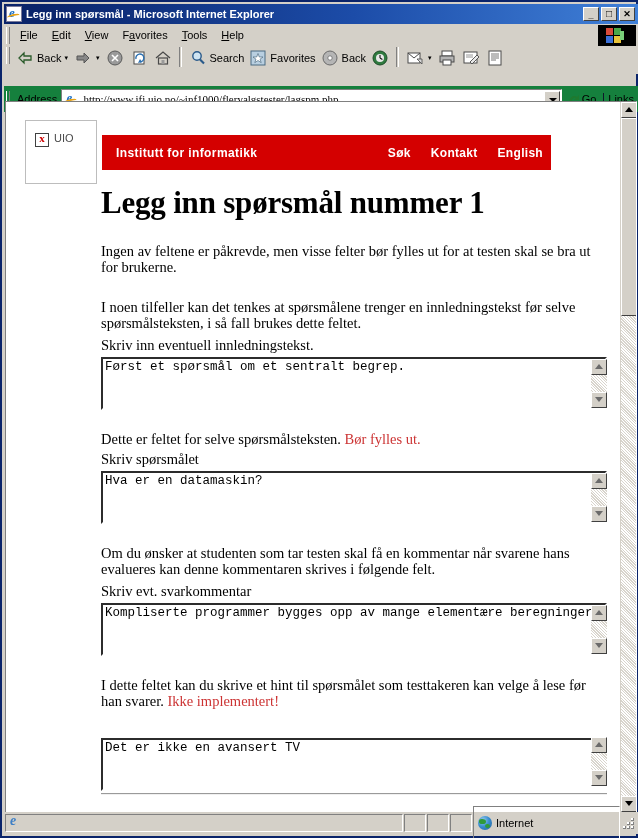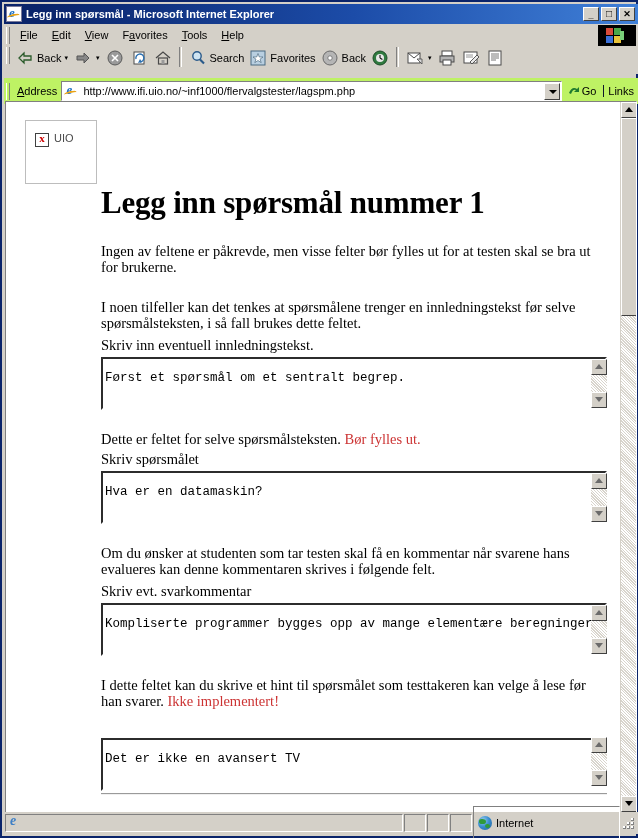--- a/index.html
+++ b/index.html
@@ -165,23 +165,23 @@
   .tb-arrow {
     font-size: 7px;
     color: #000;
     margin: 0 3px 0 1px;
     line-height: 22px;
   }
 
   
   .addrbar {
     position: absolute;
-    left: 2px; top: 76px;
+    left: 2px; top: 84px;
     width: 634px; height: 26px;
-    background: #bef264;
+    background: #15803d;
     display: flex;
     align-items: center;
     box-sizing: border-box;
   }
   .addr-label {
     font-family: "Liberation Sans", sans-serif;
     font-size: 11px;
     color: #000;
     margin: 0 4px 0 4px;
     white-space: nowrap;
@@ -217,21 +217,21 @@
     content: "";
     position: absolute;
     left: 0px; bottom: 3px;
     width: 13px; height: 3px;
     border-top: 2px solid #e8a317;
     border-radius: 50%;
     transform: rotate(-12deg);
   }
   .addr-url {
     flex: 1;
-    font-family: Liberation Sans, sans-serif;
+    font-family: Liberation Serif, serif;
     font-size: 11px;
     color: #000;
     white-space: nowrap;
     overflow: hidden;
   }
   .addr-drop {
     width: 16px; height: 17px;
     background: #d4d0c8;
     border: 1px solid;
     border-color: #ffffff #404040 #404040 #ffffff;
@@ -426,21 +426,21 @@
     left: 95px;
     width: 506px;
     font-family: "Liberation Mono", monospace;
     font-size: 12.5px;
     line-height: 15px;
     color: #000000;
     background: #ffffff;
     border: 2px inset #d4d0c8;
     border-color: #808080 #ffffff #ffffff #808080;
     box-sizing: border-box;
-    padding: 12px 2px;
+    padding: 1px 2px;
     resize: none;
     overflow: hidden;
   }
   .ta-sb {
     position: absolute;
     width: 16px;
     background: #ffffff;
     box-sizing: border-box;
   }
   .ta-sb .track {
@@ -779,20 +779,28 @@
   <div class="viewport">
     <div class="page">
 
       <div class="uio-logo" style="left:19px; top:18px;">
         <div class="broken-img">
           <span>x</span>
         </div>
         <div class="uio-alt">UIO</div>
       </div>
 
+      <div class="red-banner" style="top:33px;">
+        <div class="banner-title">Institutt for informatikk</div>
+        <div class="banner-nav">
+          <a href="#">Søk</a>
+          <a href="#">Kontakt</a>
+          <a href="#">English</a>
+        </div>
+      </div>
 
       <h1 class="page-title" style="top:83px;">Legg inn spørsmål nummer 1</h1>
 
       <div class="body-text" style="top:141px;">Ingen av feltene er påkrevde, men visse felter bør fylles ut for at testen skal se bra ut for brukerne.</div>
 
       <div class="body-text" style="top:197px;">I noen tilfeller kan det tenkes at spørsmålene trenger en innledningstekst før selve spørsmålsteksten, i så fall brukes dette feltet.</div>
       <div class="body-text" style="top:235px;">Skriv inn eventuell innledningstekst.</div>
       <textarea class="ta" style="top: 255px; height: 53px;">Først et spørsmål om et sentralt begrep.</textarea>
       <div class="ta-sb" style="left:585px; top:257px; height:49px;">
         <div class="track"></div>

